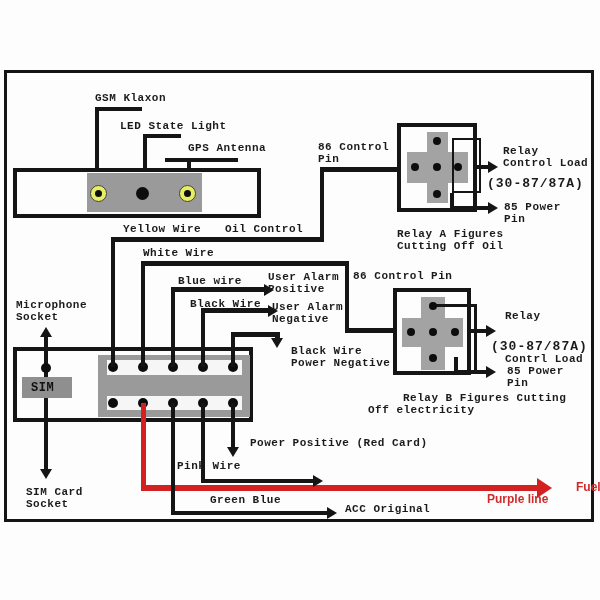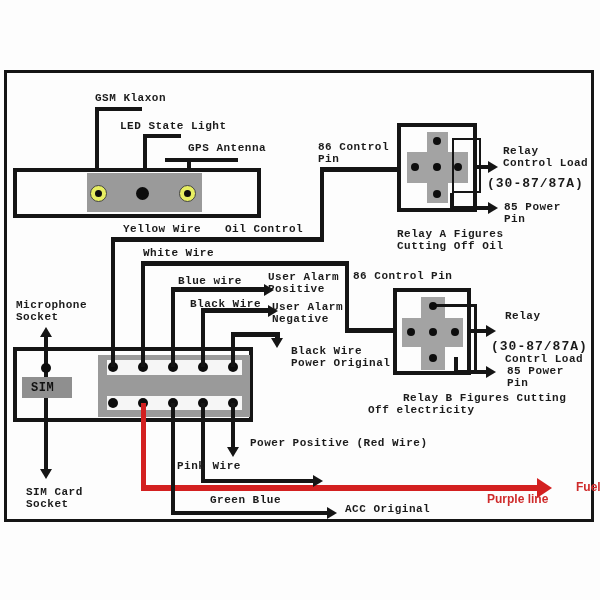--- a/index.html
+++ b/index.html
@@ -109,42 +109,42 @@
   <div class="arr-r" style="left:268px;top:305px;"></div>
   <div class="lbl" style="left:190px;top:298px;">Black Wire</div>
   <div class="lbl" style="left:272px;top:301px;">User Alarm</div>
   <div class="lbl" style="left:272px;top:313px;">Negative</div>
 
   <div class="ln" style="left:231px;top:333px;width:4px;height:34px;"></div>
   <div class="ln" style="left:231px;top:332px;width:49px;height:5px;"></div>
   <div class="ln" style="left:275px;top:332px;width:5px;height:7px;"></div>
   <div class="arr-d" style="left:271px;top:338px;"></div>
   <div class="lbl" style="left:291px;top:345px;">Black Wire</div>
-  <div class="lbl" style="left:291px;top:357px;">Power Original</div>
+  <div class="lbl" style="left:291px;top:357px;">Power Negative</div>
 
   <div class="lnred" style="left:141px;top:403px;width:5px;height:88px;"></div>
   <div class="lnred" style="left:141px;top:485px;width:397px;height:6px;"></div>
   <div class="arr-red" style="left:537px;top:478px;"></div>
   <div class="lblr" style="left:464px;top:493px;">Purple line</div>
   <div class="lblr" style="left:553px;top:481px;">Fuel</div>
 
   <div class="ln" style="left:171px;top:403px;width:4px;height:112px;"></div>
   <div class="ln" style="left:171px;top:511px;width:157px;height:4px;"></div>
   <div class="arr-r" style="left:327px;top:507px;"></div>
   <div class="lbl" style="left:210px;top:494px;">Green Blue</div>
   <div class="lbl" style="left:345px;top:503px;">ACC Original</div>
 
   <div class="ln" style="left:201px;top:403px;width:4px;height:80px;"></div>
   <div class="ln" style="left:201px;top:479px;width:113px;height:4px;"></div>
   <div class="arr-r" style="left:313px;top:475px;"></div>
   <div class="lbl" style="left:177px;top:460px;">Pink Wire</div>
 
   <div class="ln" style="left:231px;top:403px;width:4px;height:45px;"></div>
   <div class="arr-d" style="left:227px;top:447px;"></div>
-  <div class="lbl" style="left:250px;top:437px;">Power Positive (Red Wire)</div>
+  <div class="lbl" style="left:250px;top:437px;">Power Positive (Red Card)</div>
 
   <div class="lbl" style="left:318px;top:141px;">86 Control</div>
   <div class="lbl" style="left:318px;top:153px;">Pin</div>
   <div class="box" style="left:397px;top:123px;width:80px;height:89px;"></div>
   <div class="panel" style="left:407px;top:152px;width:61px;height:31px;background:#a3a3a3;"></div>
   <div class="panel" style="left:427px;top:132px;width:21px;height:71px;background:#a3a3a3;"></div>
   <div class="thin" style="left:452px;top:138px;width:29px;height:55px;"></div>
   <div class="dot" style="left:433px;top:163px;width:8px;height:8px;"></div>
   <div class="dot" style="left:433px;top:137px;width:8px;height:8px;"></div>
   <div class="dot" style="left:433px;top:190px;width:8px;height:8px;"></div>

